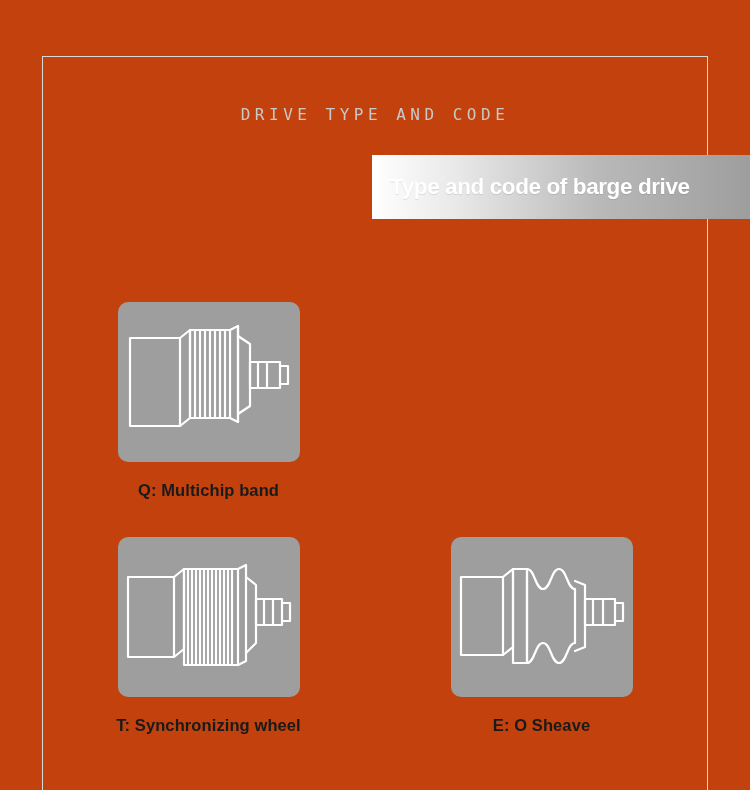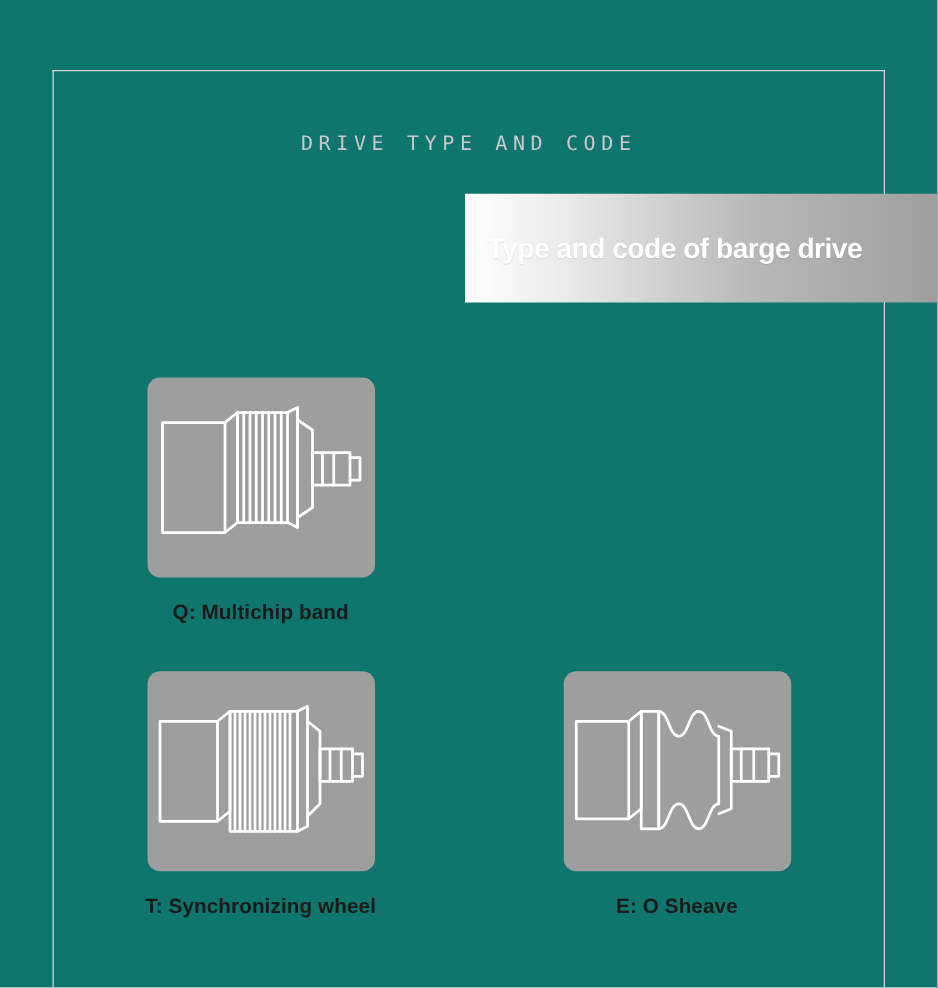--- a/index.html
+++ b/index.html
@@ -14,21 +14,21 @@
     -webkit-font-smoothing: antialiased;
     position: relative;
     overflow: hidden;
   }
 
   .page {
     position: absolute;
     left: 0; top: 0;
     width: 750px;
     height: 790px;
-    background: #0f766e;
+    background: #c2410c;
   }
 
   
   .frame {
     position: absolute;
     left: 42px;
     top: 56px;
     width: 666px;
     height: 734px;
     border-left: 1px solid #d8d8d8;
@@ -52,21 +52,21 @@
     font-weight: 400;
     white-space: nowrap;
   }
 
   
   .title-bar {
     position: absolute;
     left: 372px;
     top: 155px;
     width: 378px;
-    height: 87px;
+    height: 64px;
     background: linear-gradient(to right, #ffffff 0%, #e9e9e9 22%, #b9b9b9 60%, #9e9e9e 100%);
     display: flex;
     align-items: center;
     overflow: hidden;
   }
   .title-bar .title-text {
     color: #ffffff;
     font-size: 22.5px;
     font-weight: bold;
     letter-spacing: -0.4px;

